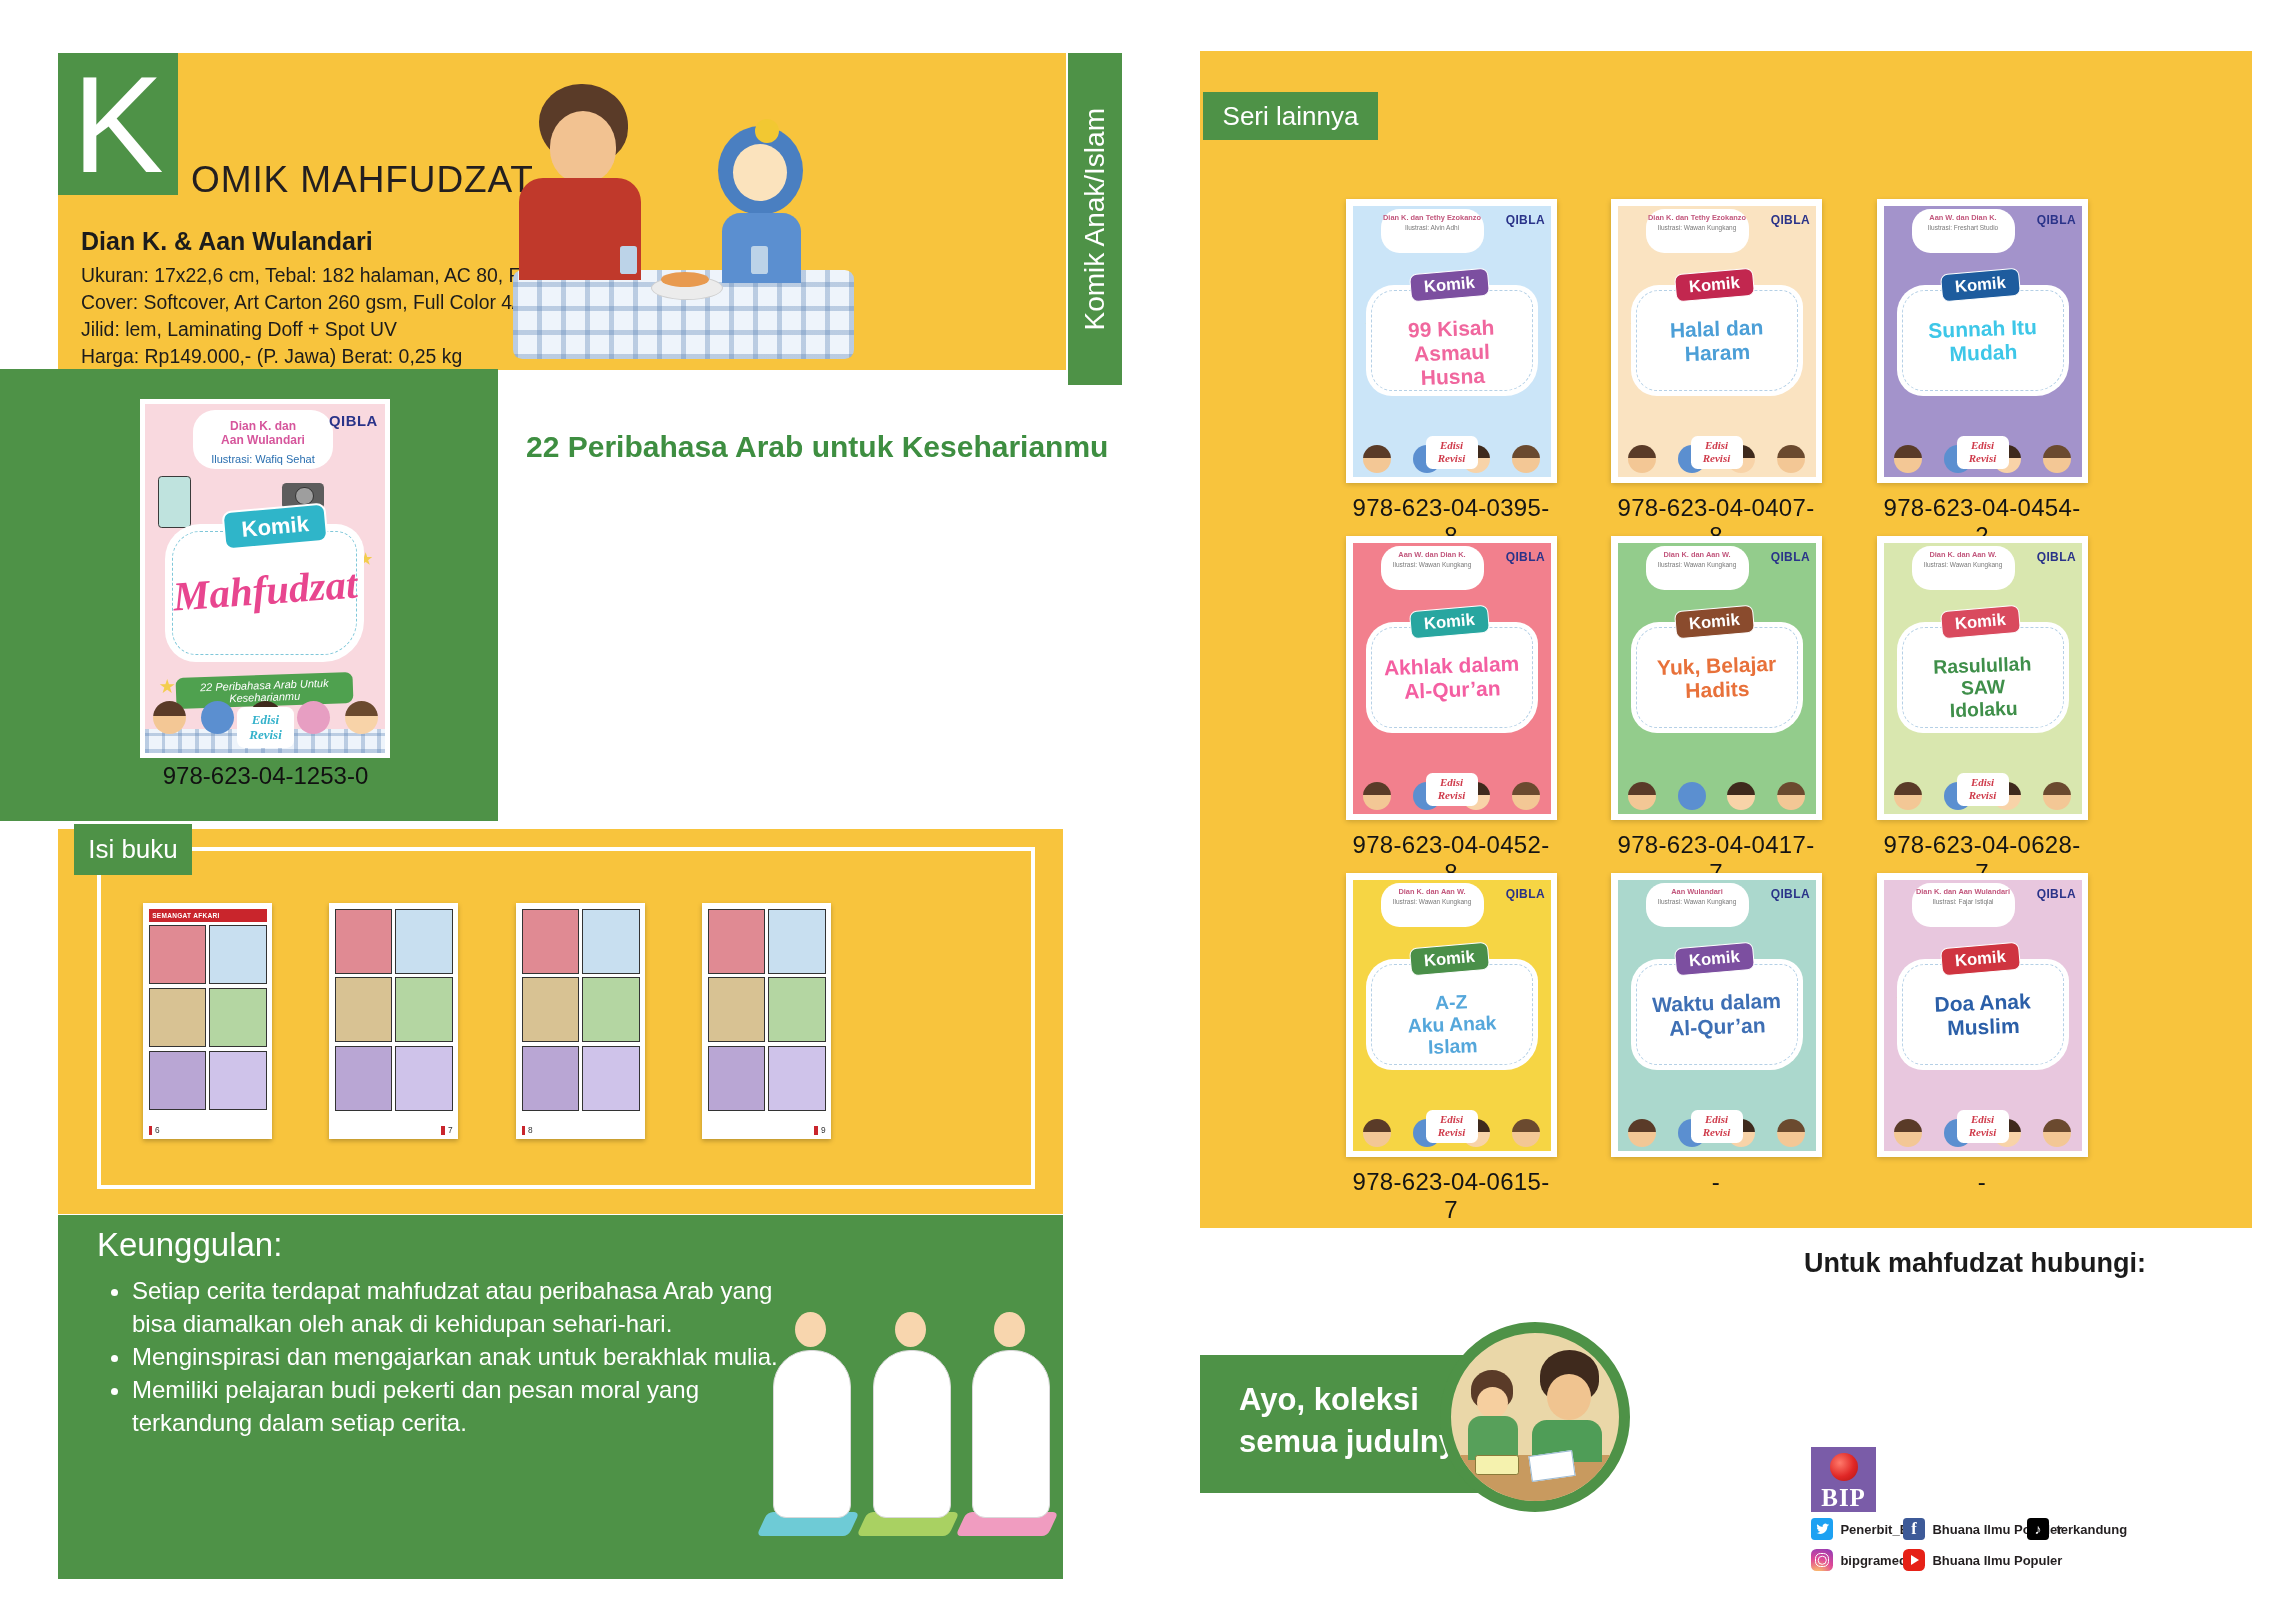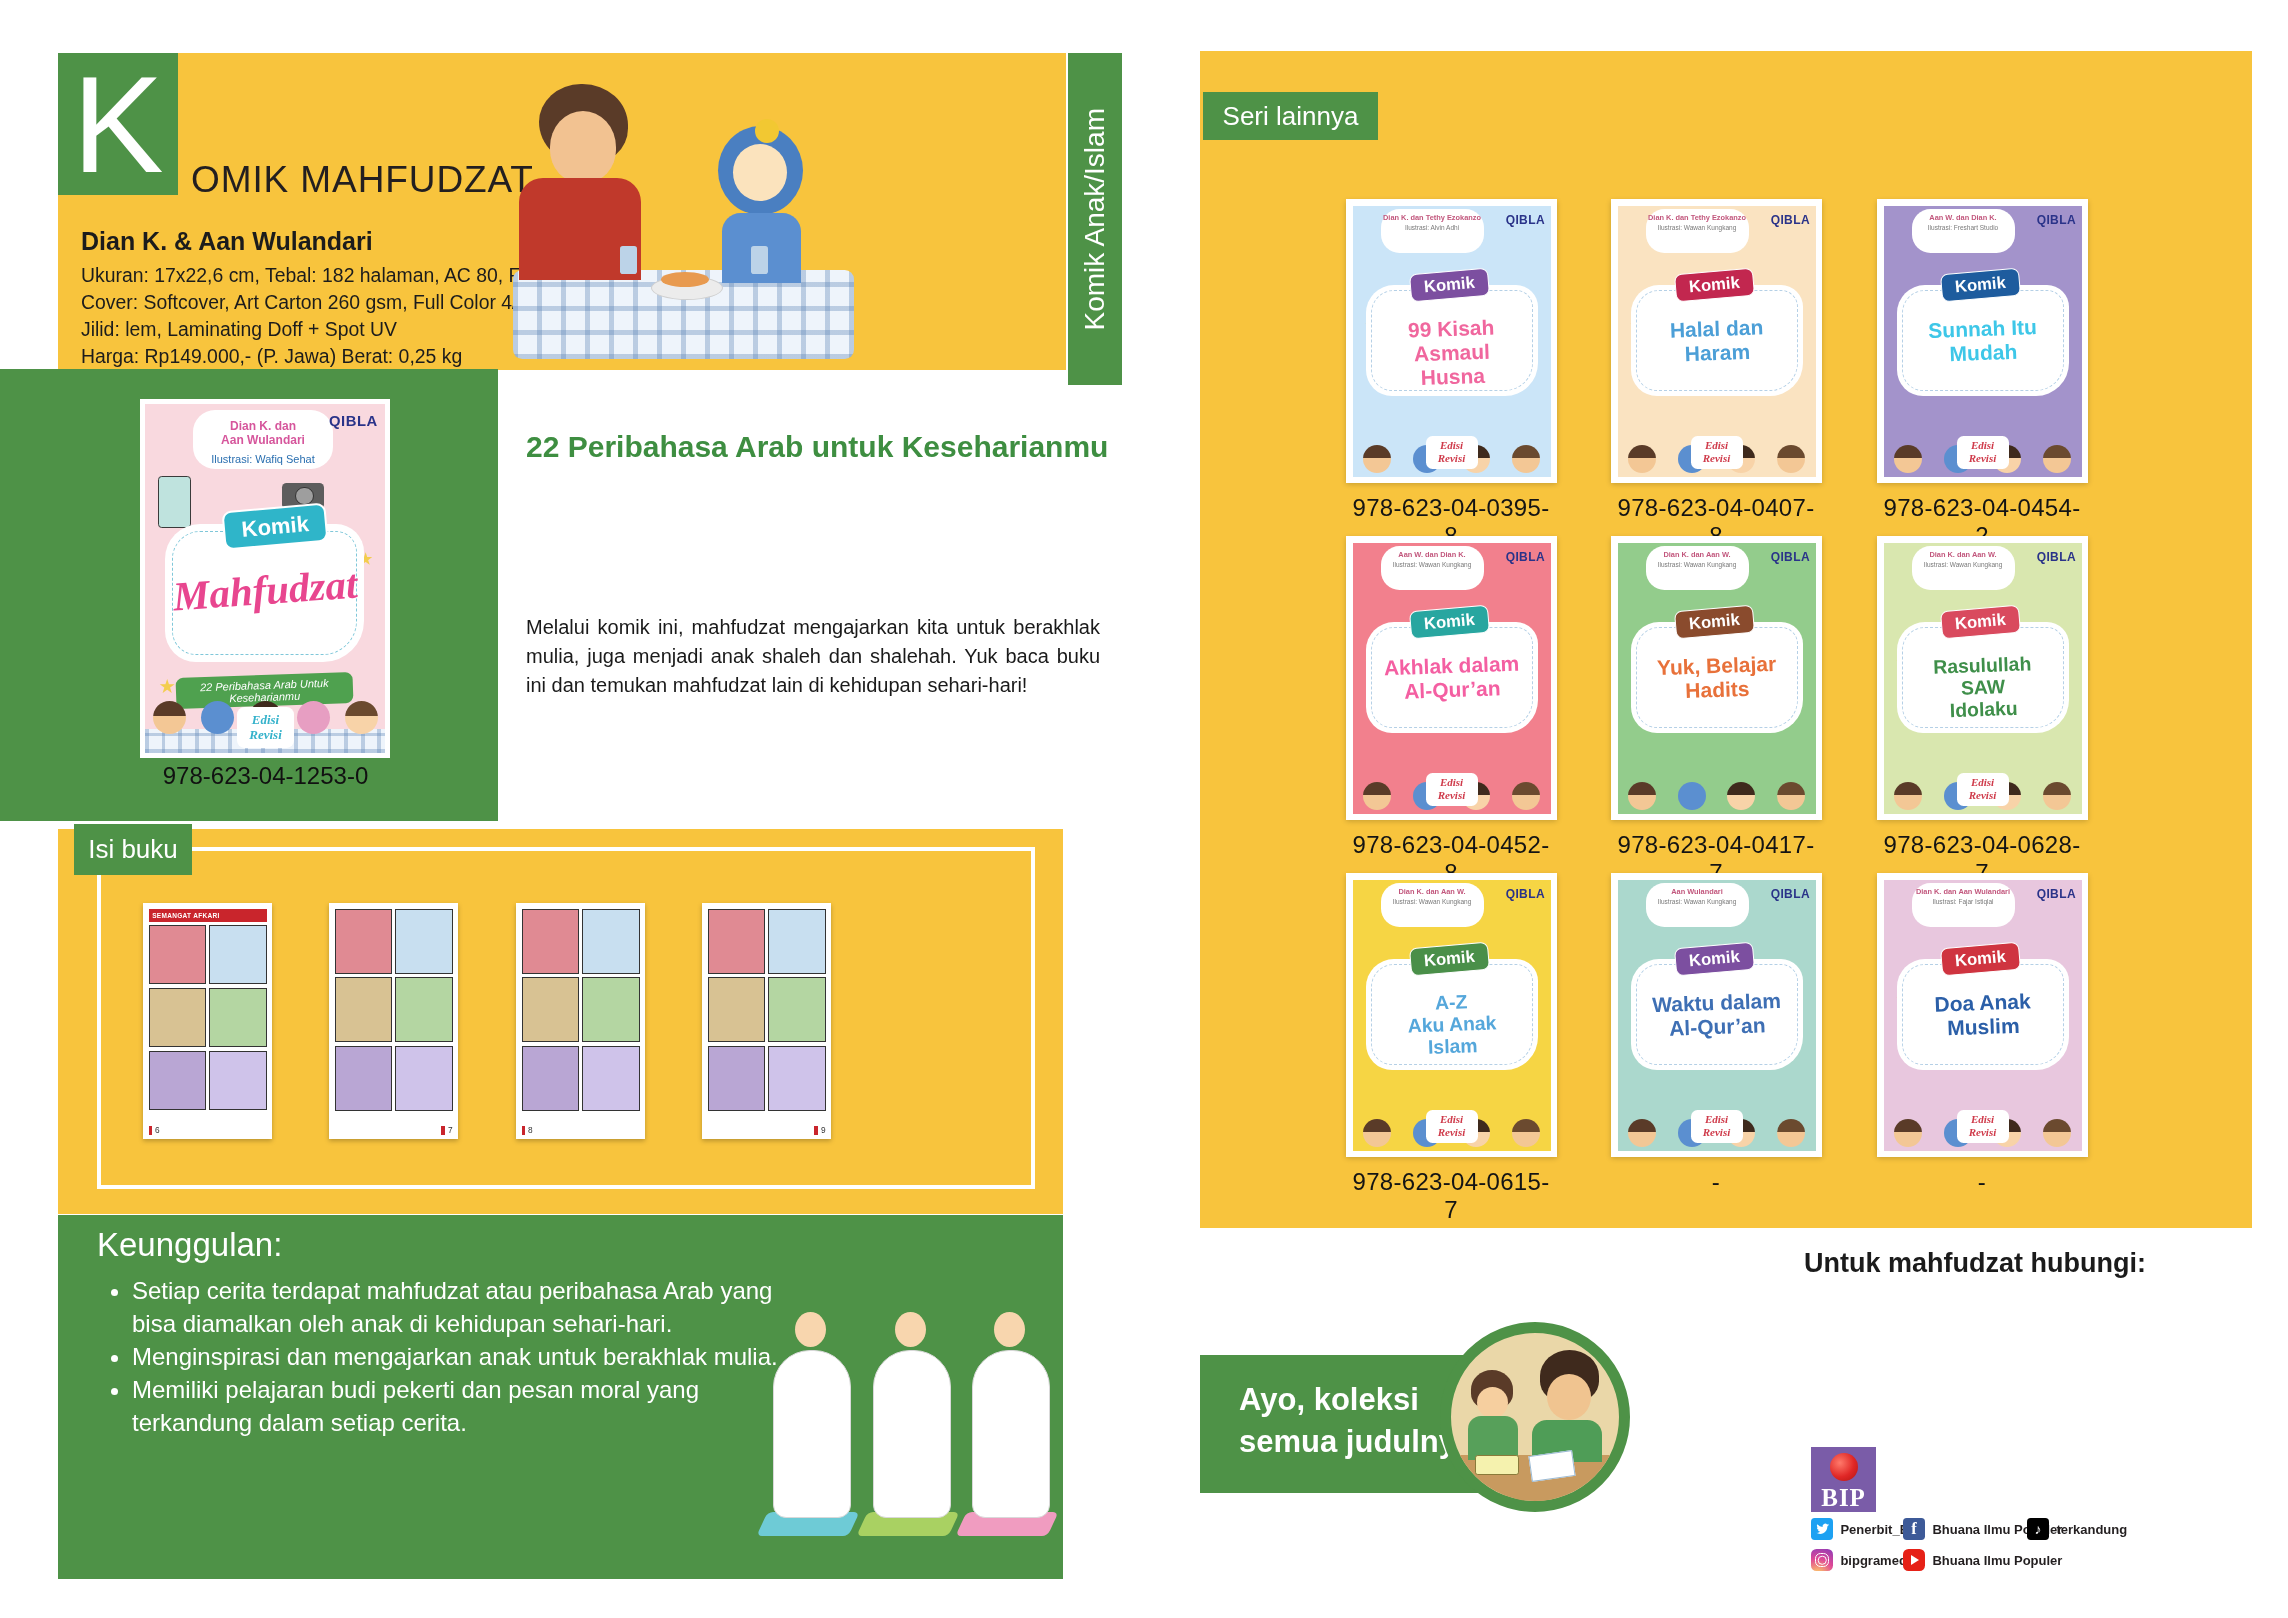--- a/index.html
+++ b/index.html
@@ -224,21 +224,20 @@
         <i></i>
         <i></i>
       </div>
     <i class="f-cloth"></i>
     <div class="f-edisi">Edisi
 Revisi</div>
   </div>
   <div class="feat-isbn">978-623-04-1253-0</div>
 
   <div class="desc-head">22 Peribahasa Arab untuk Keseharianmu</div>
-  <div class="desc-p desc-p2">Melalui komik ini, mahfudzat mengajarkan kita untuk berakhlak mulia, juga menjadi anak shaleh dan shalehah. Yuk baca buku ini dan temukan mahfudzat lain di kehidupan sehari-hari!</div>
 
   <div class="isi-panel"></div>
   <div class="isi-frame"></div>
   <div class="isi-label">Isi buku</div>
   <div class="mini-page" style="left:143px">
     <div class="mp-head">SEMANGAT AFKARI</div>
     <div class="mp-panels">
         <i></i>
         <i></i>
         <i></i>

